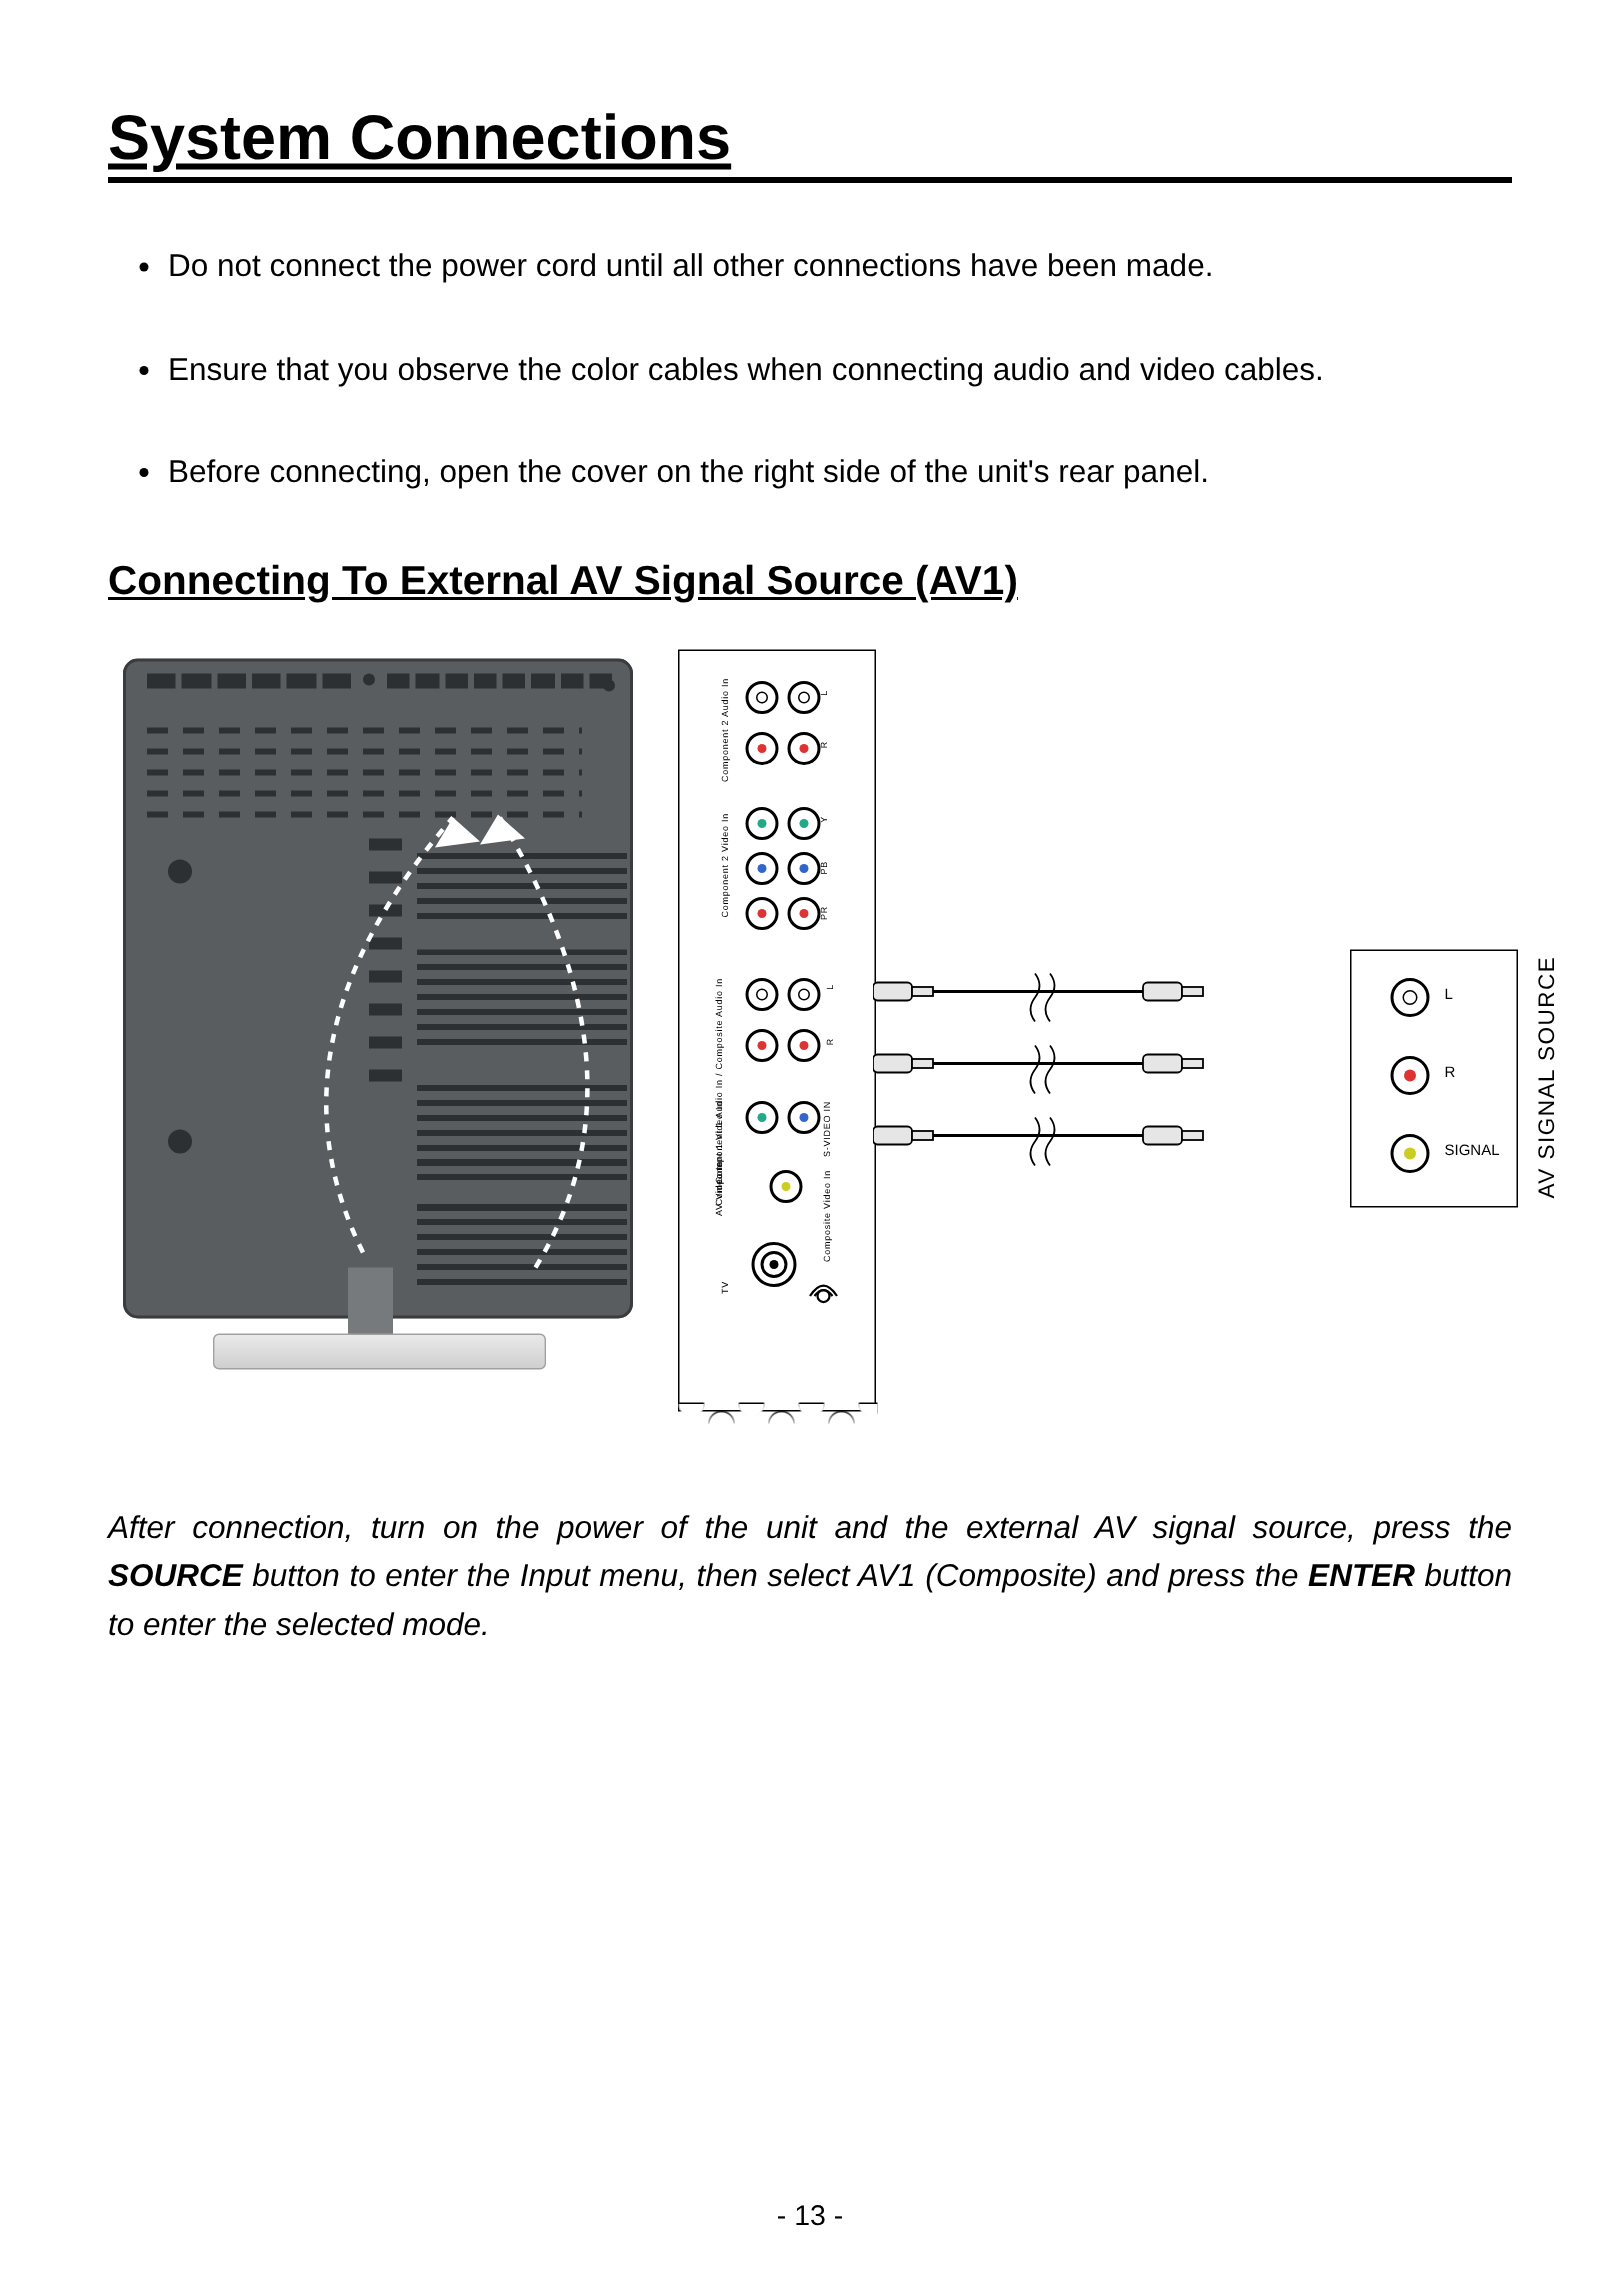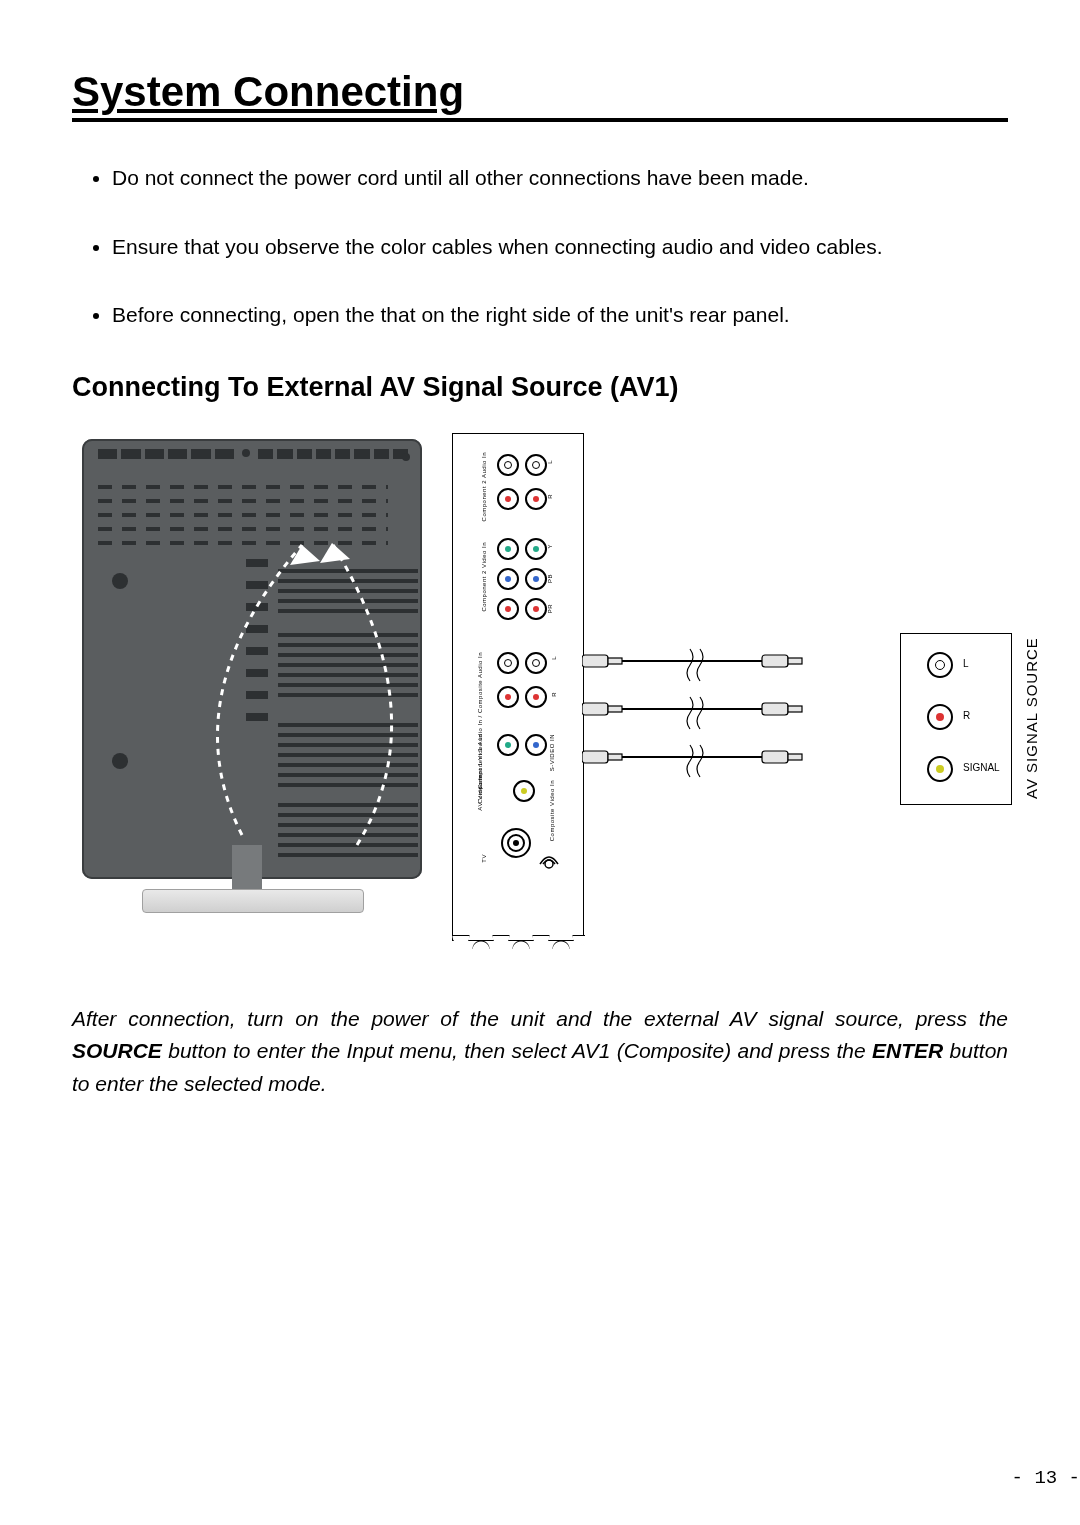--- a/index.html
+++ b/index.html
@@ -32,20 +32,21 @@
   }
   ul.instructions li {
     font-size: 21px;
     line-height: 1.55;
     margin-bottom: 4px;
     margin-top: 36px;
   }
   h2.subheading {
     font-size: 27px;
     font-weight: bold;
+    text-decoration: underline;
     margin: 16px 0 30px 0;
   }
   p.body {
     font-size: 21px;
     line-height: 1.55;
     margin: 0 0 30px 0;
   }
   p.body.justify {
     text-align: justify;
     font-style: italic;
@@ -183,36 +184,36 @@
     position:absolute; right:-28px; top:200px; height:170px;
     writing-mode: vertical-rl; transform: rotate(180deg);
     font-size:15px; letter-spacing:1px;
     display:flex; align-items:center; justify-content:center;
   }
 
   .pagenum {
     position: absolute;
     left: 0; right: 0;
     bottom: 36px;
-    text-align: right;
+    text-align: center;
     font-size: 19px;
-    font-family: Liberation Mono, monospace;
+    font-family: Liberation Sans, sans-serif;
   }
 </style>
 </head>
 <body>
 
 <div class="page">
 
-  <h1 class="title">System Connecting</h1>
+  <h1 class="title">System Connections</h1>
 
   <ul class="instructions">
     <li>Do not connect the power cord until all other connections have been made.</li>
     <li>Ensure that you observe the color cables when connecting audio and video cables.</li>
-    <li>Before connecting, open the that on the right side of the unit's rear panel.</li>
+    <li>Before connecting, open the cover on the right side of the unit's rear panel.</li>
   </ul>
 
   <h2 class="subheading">Connecting To External AV Signal Source (AV1)</h2>
 
 
   <div class="diagram">
 
     <div class="tv">
       <div class="tv-body"></div>
 

